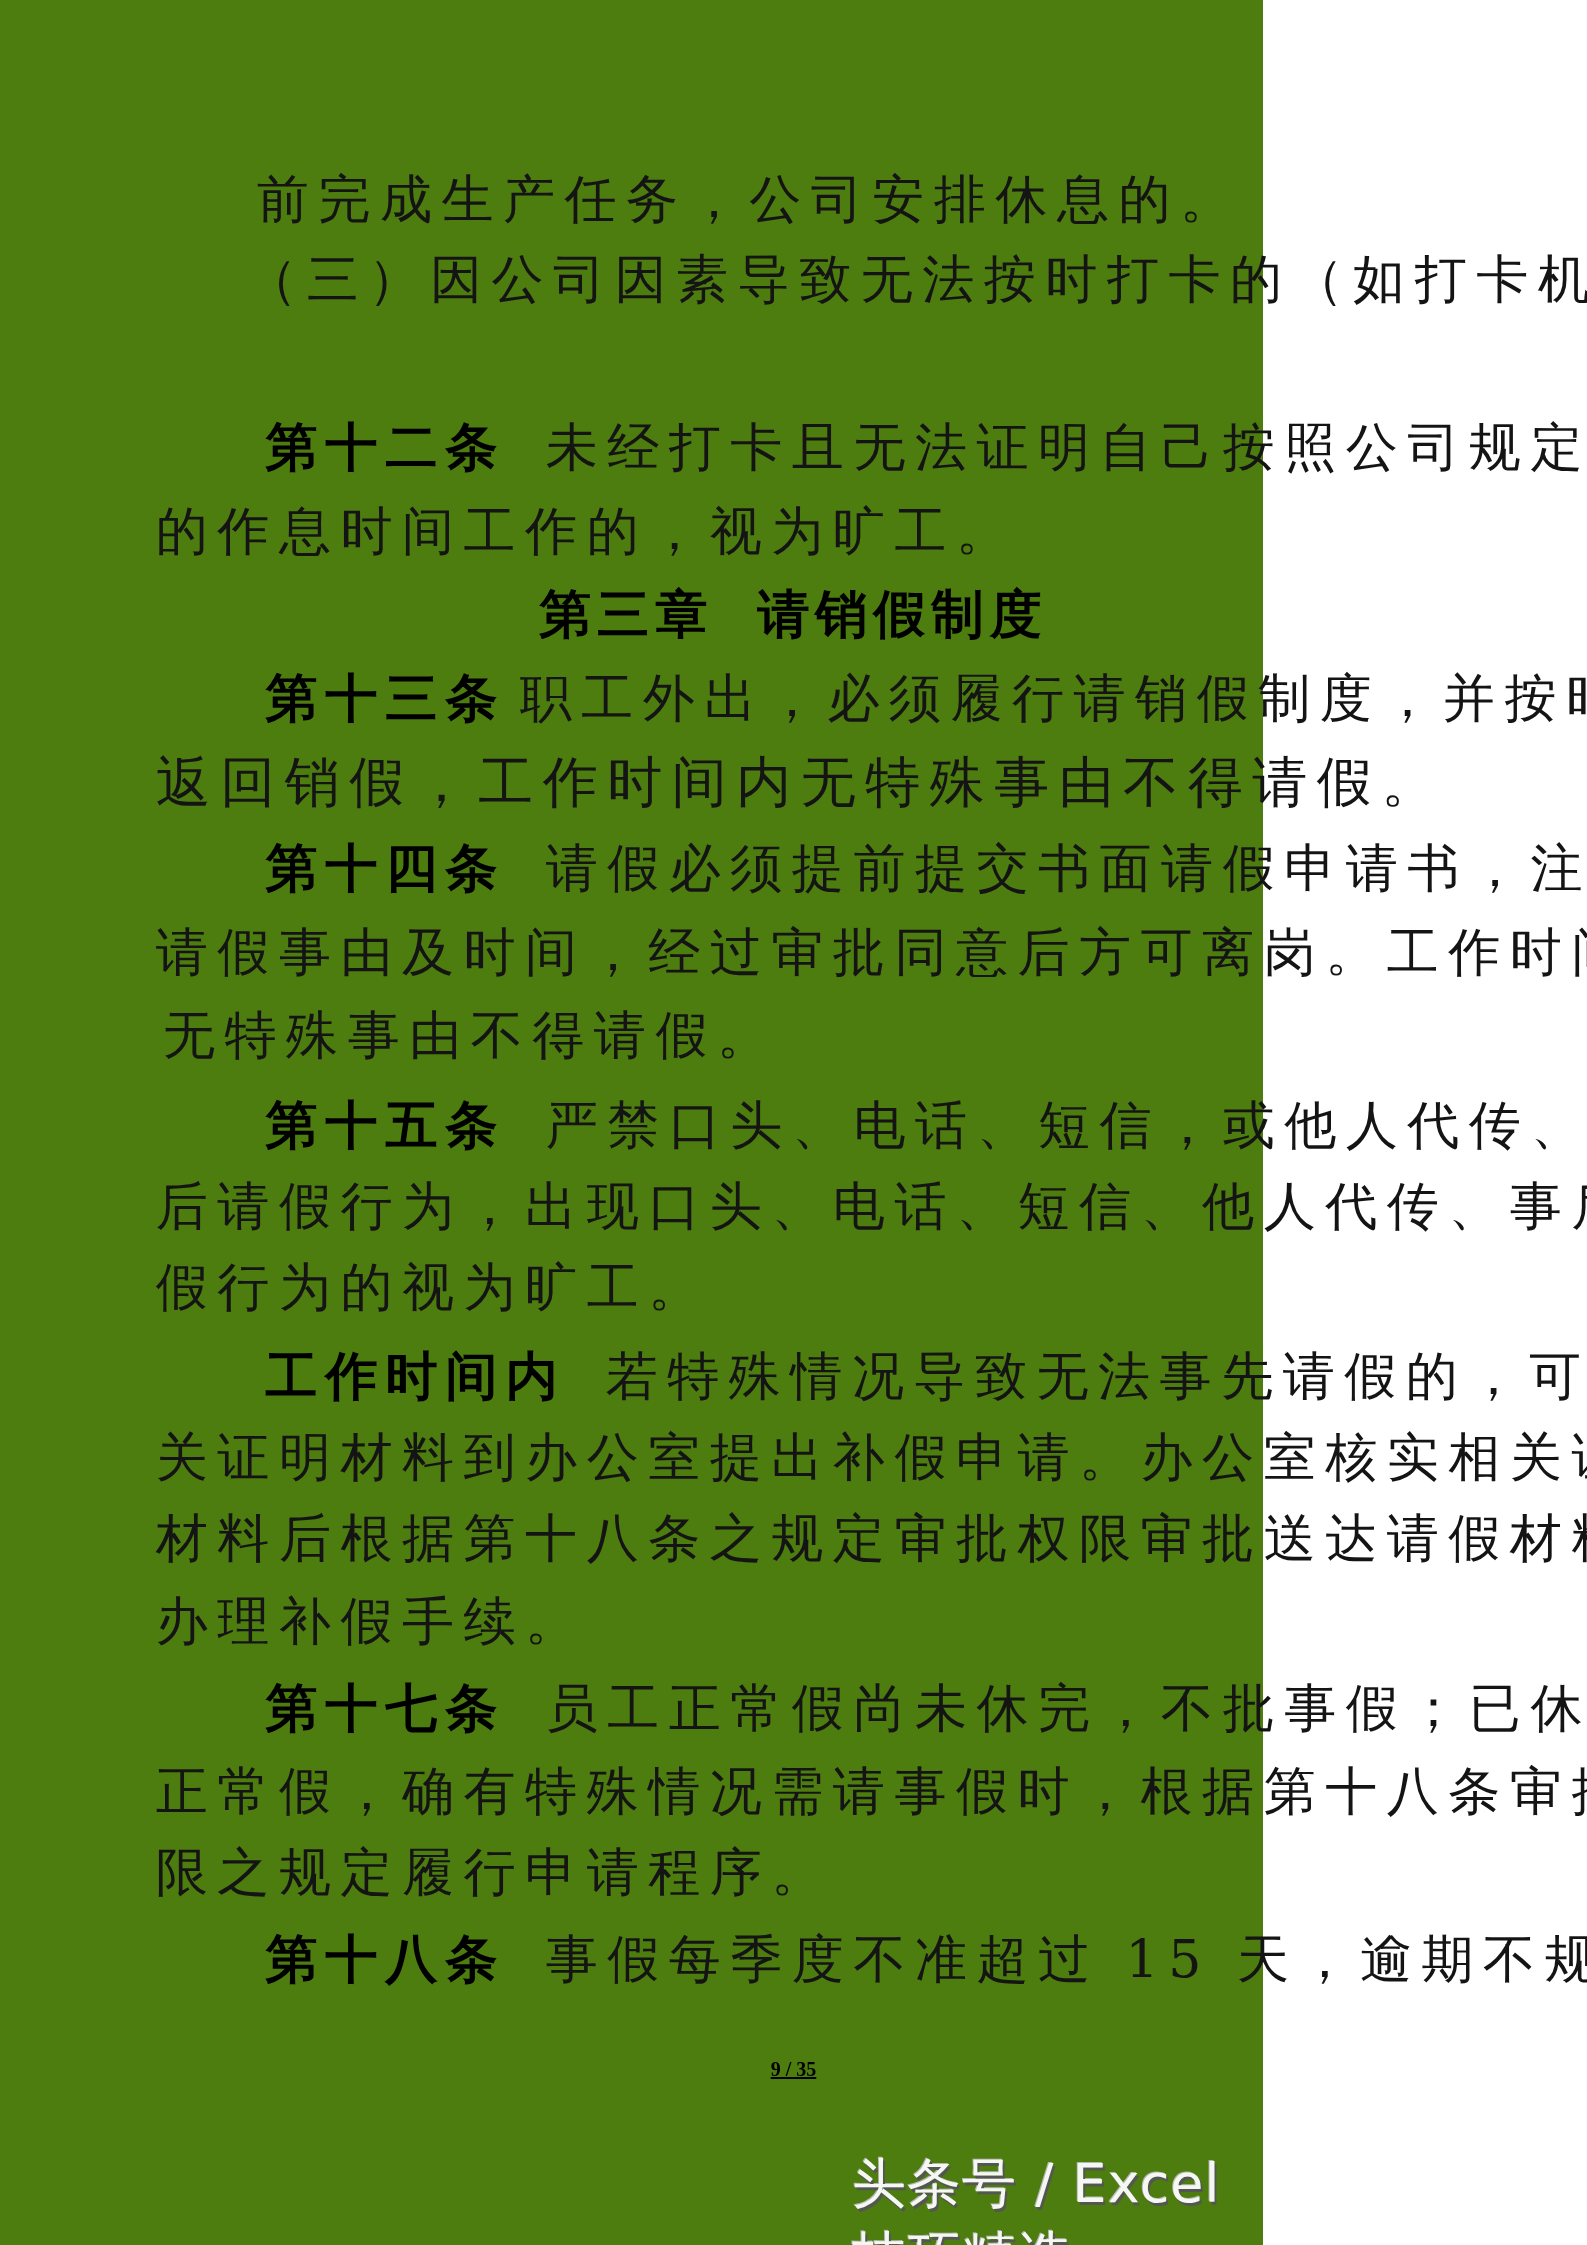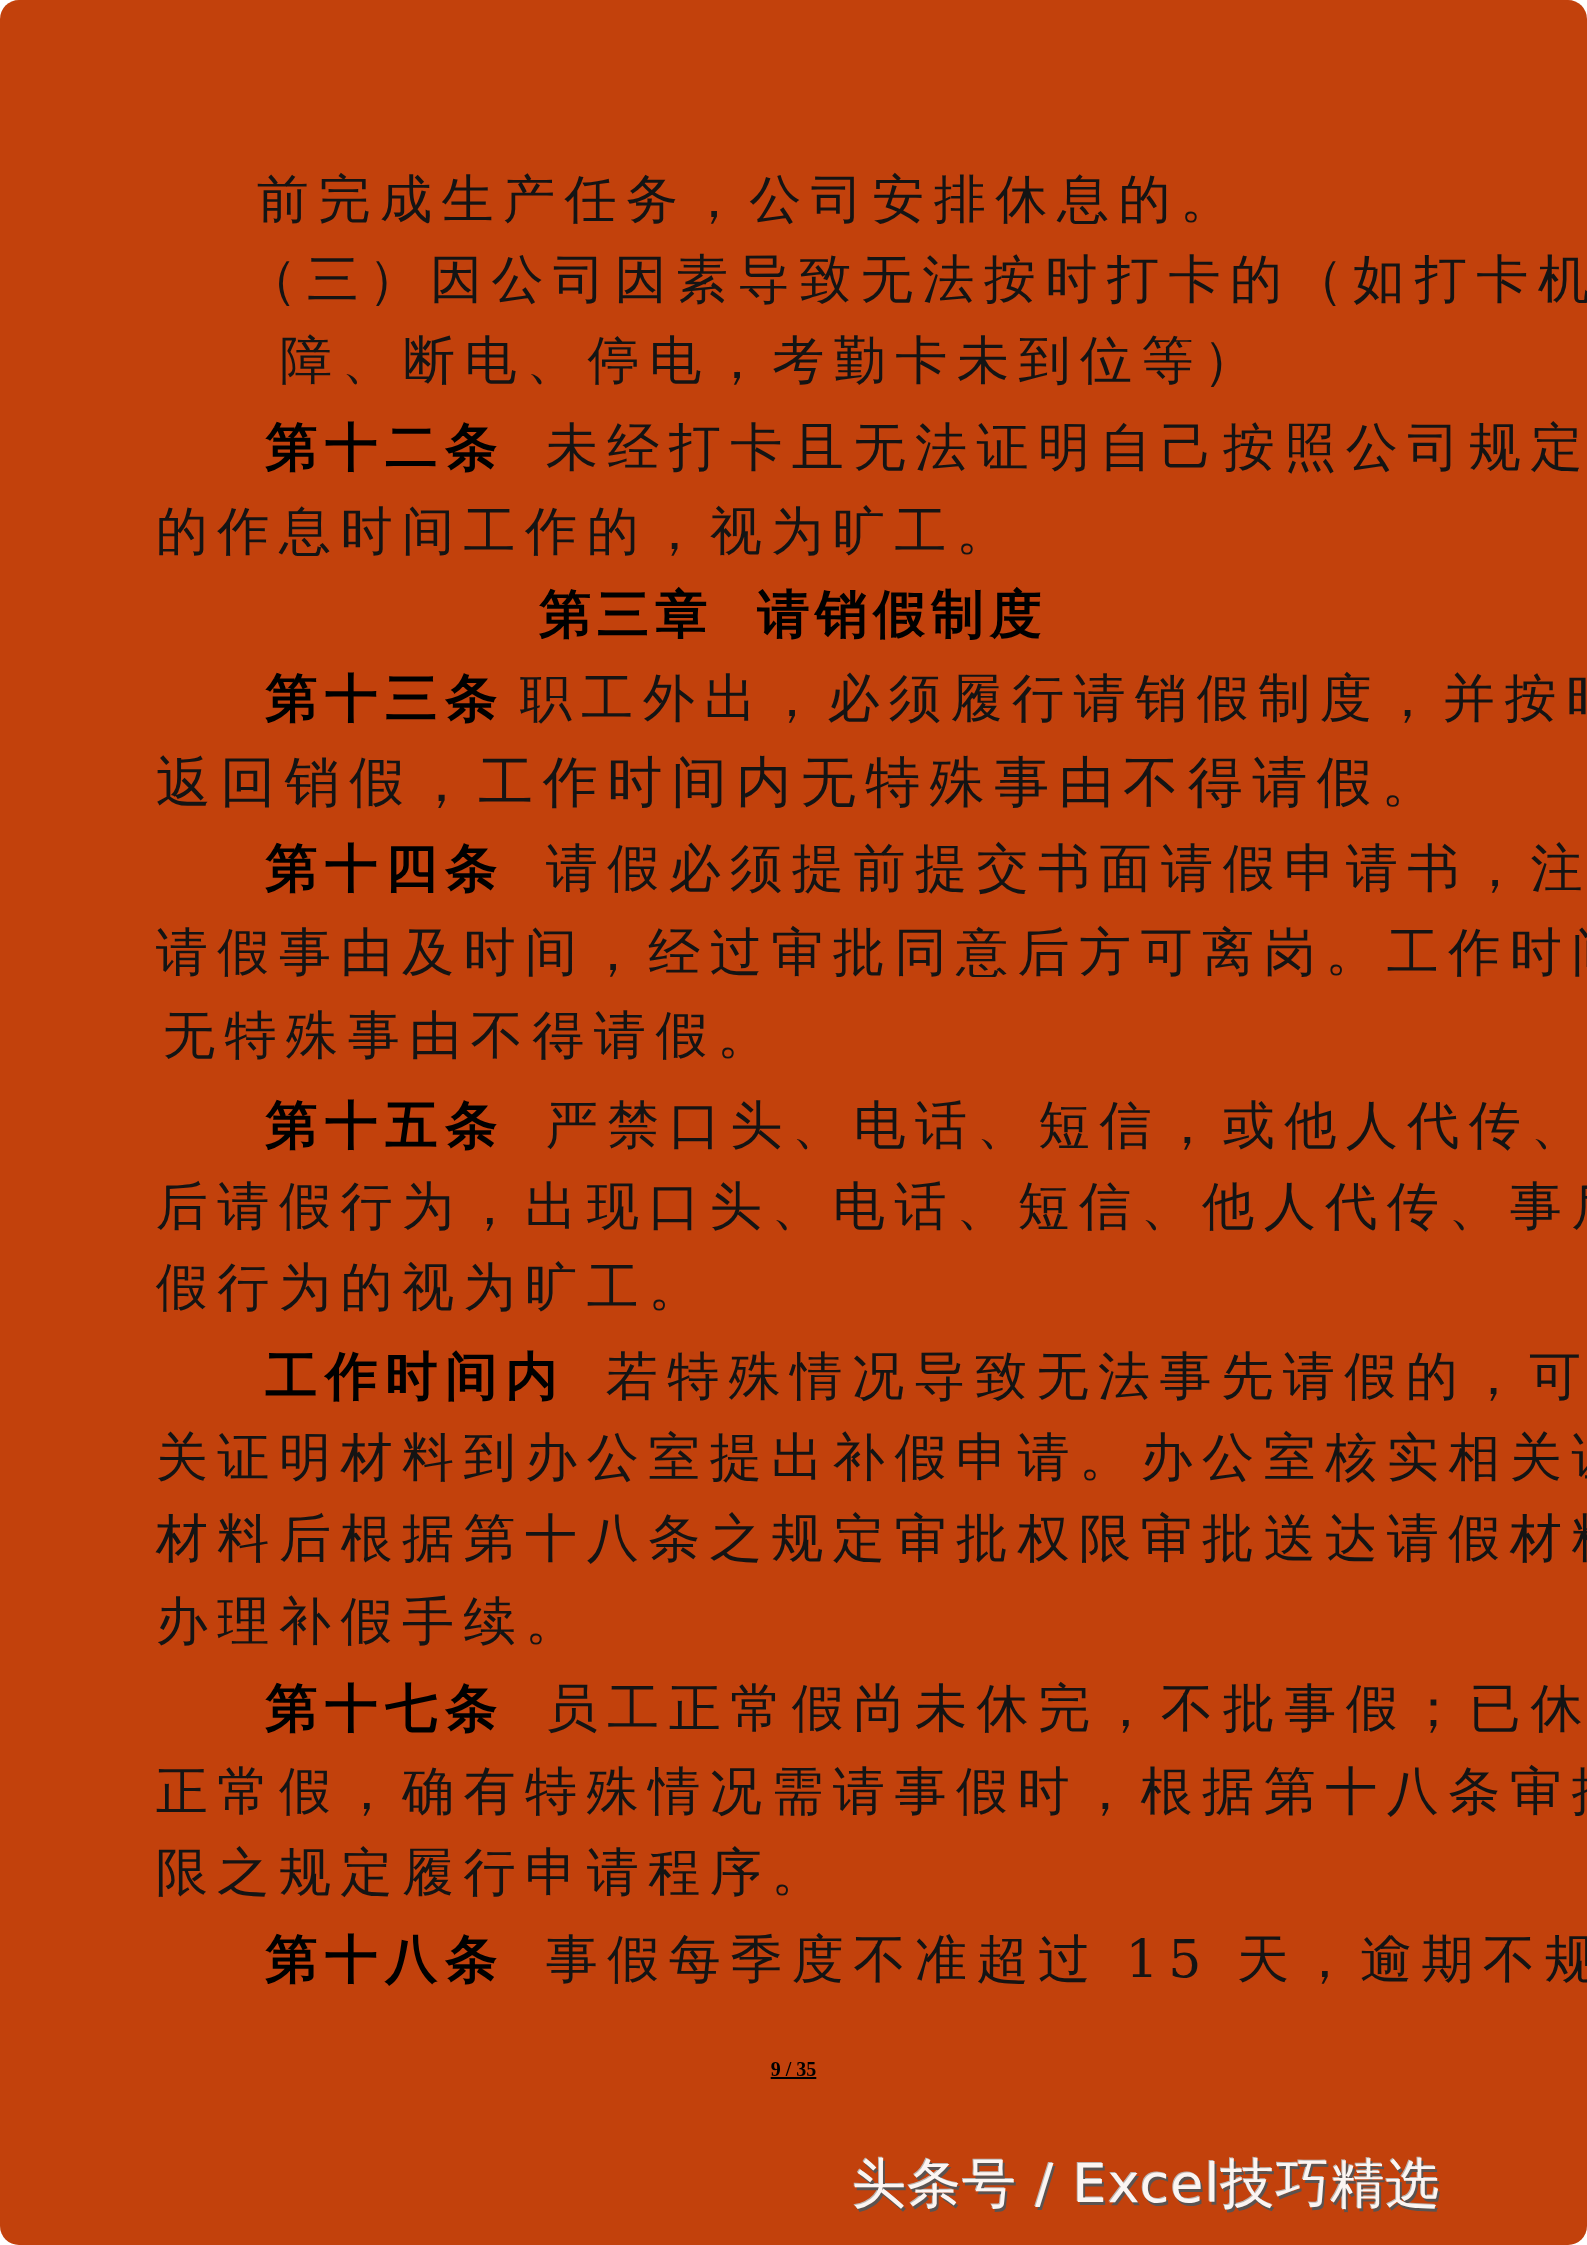--- a/index.html
+++ b/index.html
@@ -11,24 +11,23 @@
       width: 1587px;
       height: 2245px;
       position: relative;
       overflow: hidden;
       font-family: "DejaVu Serif", "Liberation Serif", serif;
       color: #111111;
     }
     .page {
       position: absolute;
       left: 0; top: 0;
-      width: 1587px;
+      width: 1263px;
       height: 2245px;
-      background: #c2410c;
-      border-radius: 19px;
+      background: #4d7c0f;
     }
     .line {
       position: absolute;
       font-size: 44px;
       line-height: 56px;
       letter-spacing: 9.5px;
       white-space: nowrap;
       color: #141414;
     }
     .label {
@@ -76,21 +75,20 @@
       opacity: 0.95;
     }
   </style>
 </head>
 <body>
 
 <div class="page">
 
   <div class="line" style="left: 256.805px; top: 158.7px; font-size: 52.0536px; line-height: 80.7927px;">前完成生产任务，公司安排休息的。</div>
   <div class="line" style="left: 245.264px; top: 239.493px; font-size: 52.0536px; line-height: 80.7927px;">（三）因公司因素导致无法按时打卡的（如打卡机故</div>
-  <div class="line" style="left: 279.889px; top: 320.285px; font-size: 52.0536px; line-height: 80.7927px;">障、断电、停电，考勤卡未到位等）</div>
 
   <div class="line" style="left: 265.462px; top: 406.849px; font-size: 52.0536px; line-height: 80.7927px;">
     <span class="label">第十二条</span><span class="gap"></span><span>未经打卡且无法证明自己按照公司规定</span>
   </div>
   <div class="line" style="left: 155.815px; top: 490.527px; font-size: 52.0536px; line-height: 80.7927px;">的作息时间工作的，视为旷工。</div>
 
   <div class="chapter" style="top: 574.205px; font-size: 52.0536px; line-height: 80.7927px;">
     <span>第三章</span><span class="gap"></span><span>请销假制度</span>
   </div>
 

